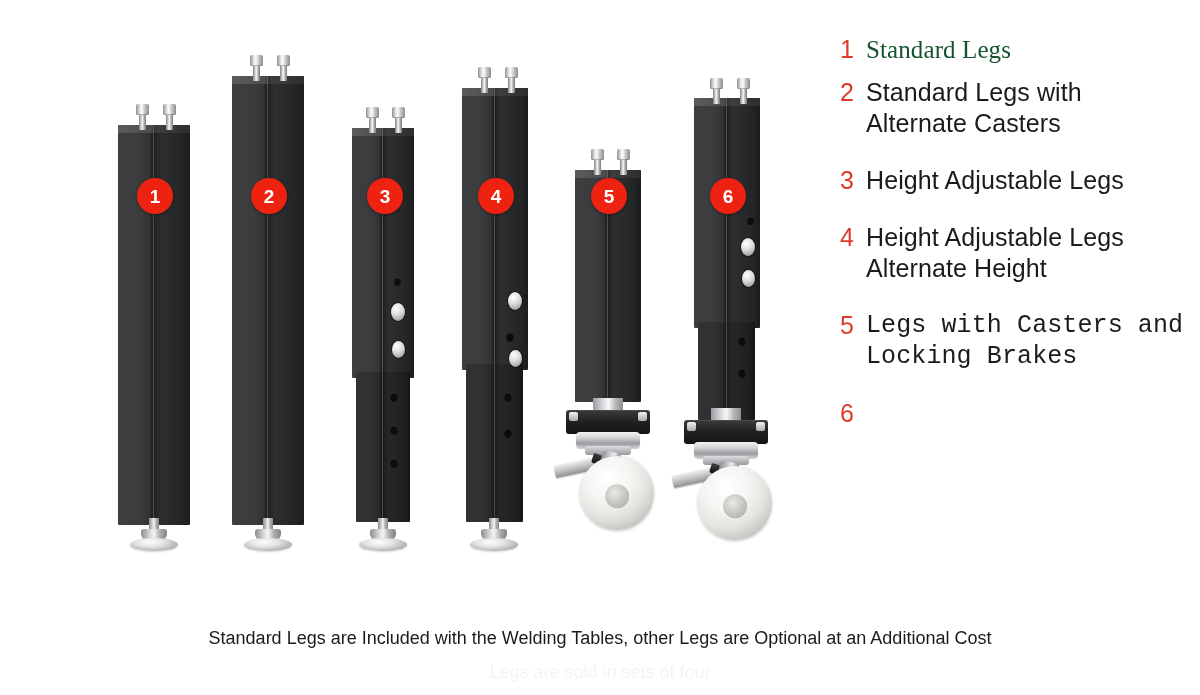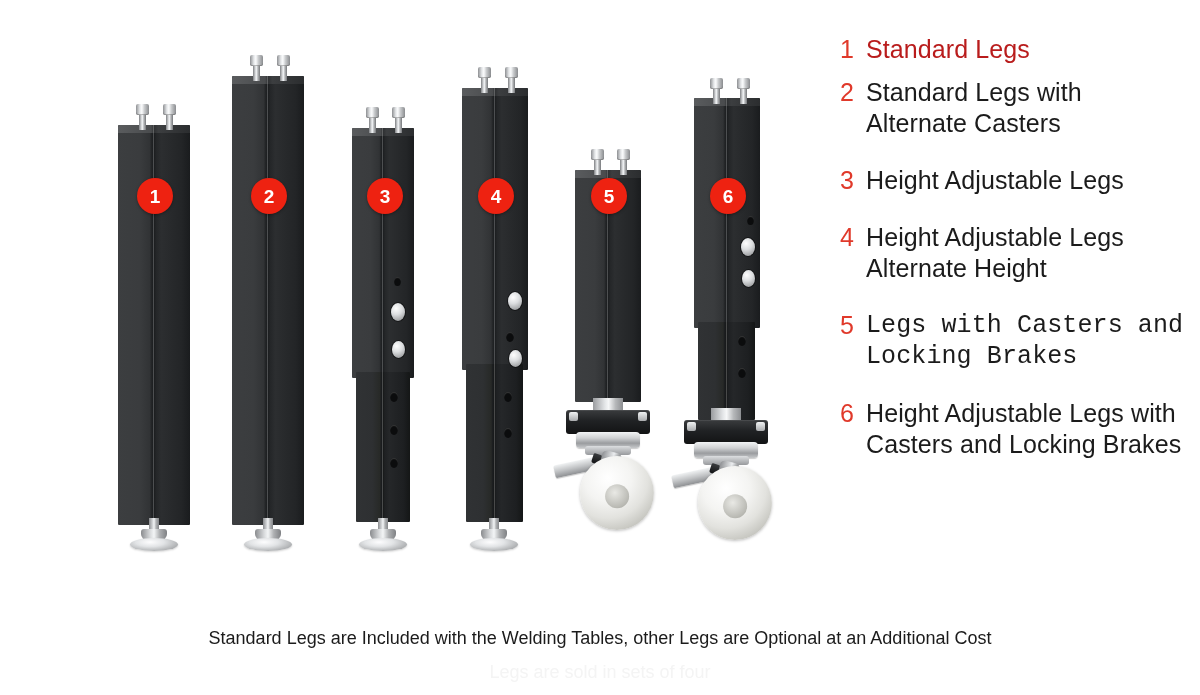--- a/index.html
+++ b/index.html
@@ -292,21 +292,21 @@
       <div class="hub"></div>
     </div>
     <div class="badge" style="left: 710px; top: 178px; background: rgb(238, 34, 17);">6</div>
 
   </div>
 
   <div class="legend">
 
     <div class="legend-row" style="margin-bottom:12px;">
       <div class="legend-num" style="color: rgb(224, 57, 42);">1</div>
-      <div class="legend-label" style="color: #b91c1c;">Standard Legs</div>
+      <div class="legend-label" style="color: #14532d; font-family: Liberation Serif, serif;">Standard Legs</div>
     </div>
 
     <div class="legend-row" style="margin-bottom:26px;">
       <div class="legend-num" style="color: rgb(224, 57, 42);">2</div>
       <div class="legend-label" style="color: rgb(27, 27, 27);">Standard Legs with
 Alternate Casters</div>
     </div>
 
     <div class="legend-row" style="margin-bottom:26px;">
       <div class="legend-num" style="color: rgb(224, 57, 42);">3</div>
@@ -320,22 +320,20 @@
     </div>
 
     <div class="legend-row" style="margin-bottom:26px;">
       <div class="legend-num" style="color: rgb(224, 57, 42);">5</div>
       <div class="legend-label" style="color: rgb(27, 27, 27); font-family: Liberation Mono, monospace;">Legs with Casters and
 Locking Brakes</div>
     </div>
 
     <div class="legend-row" style="margin-bottom:0;">
       <div class="legend-num" style="color: rgb(224, 57, 42);">6</div>
-      <div class="legend-label" style="color: rgb(27, 27, 27);">Height Adjustable Legs with
-Casters and Locking Brakes</div>
     </div>
 
   </div>
 
   <div class="caption one" style="color: rgb(27, 27, 27);">Standard Legs are Included with the Welding Tables, other Legs are Optional at an Additional Cost</div>
   <div class="caption two">Legs are sold in sets of four</div>
 
 </div>
 
 </body></html>

